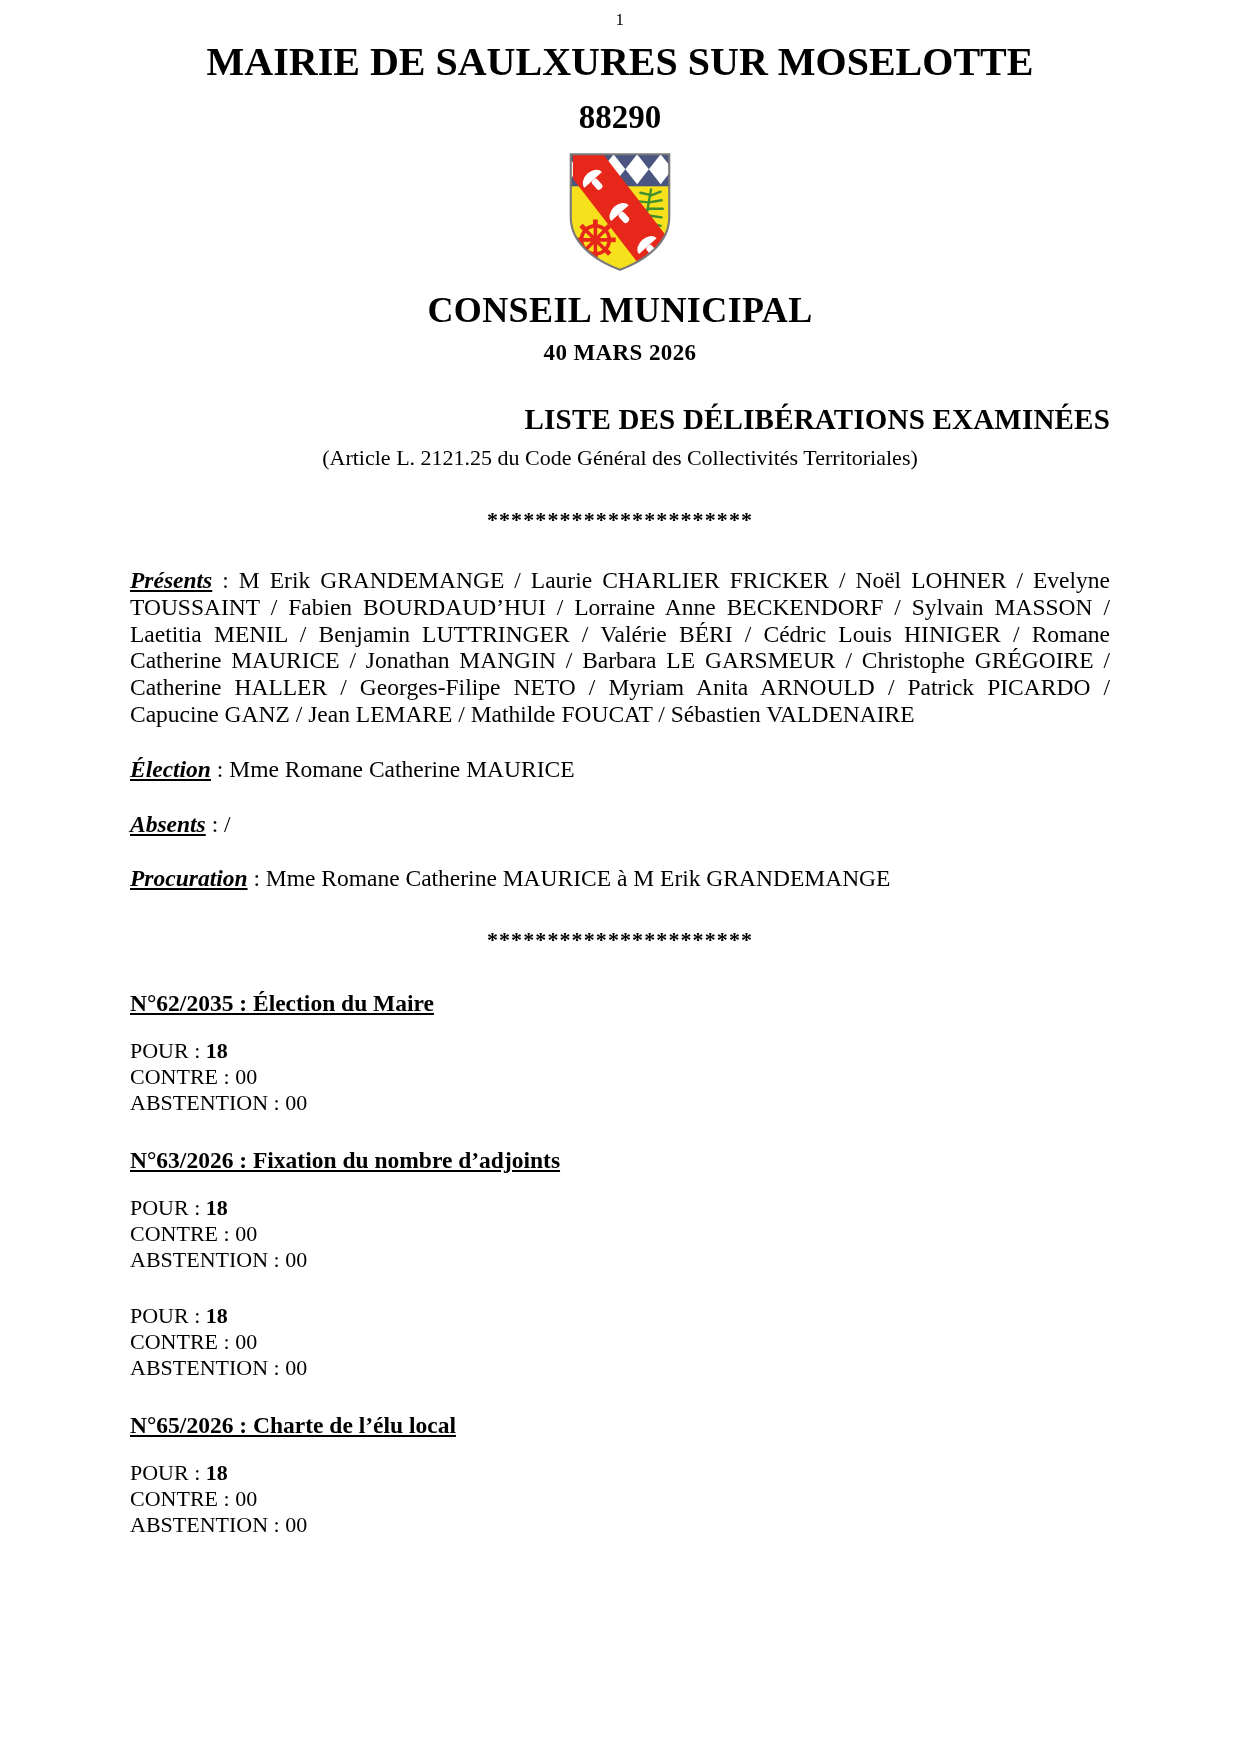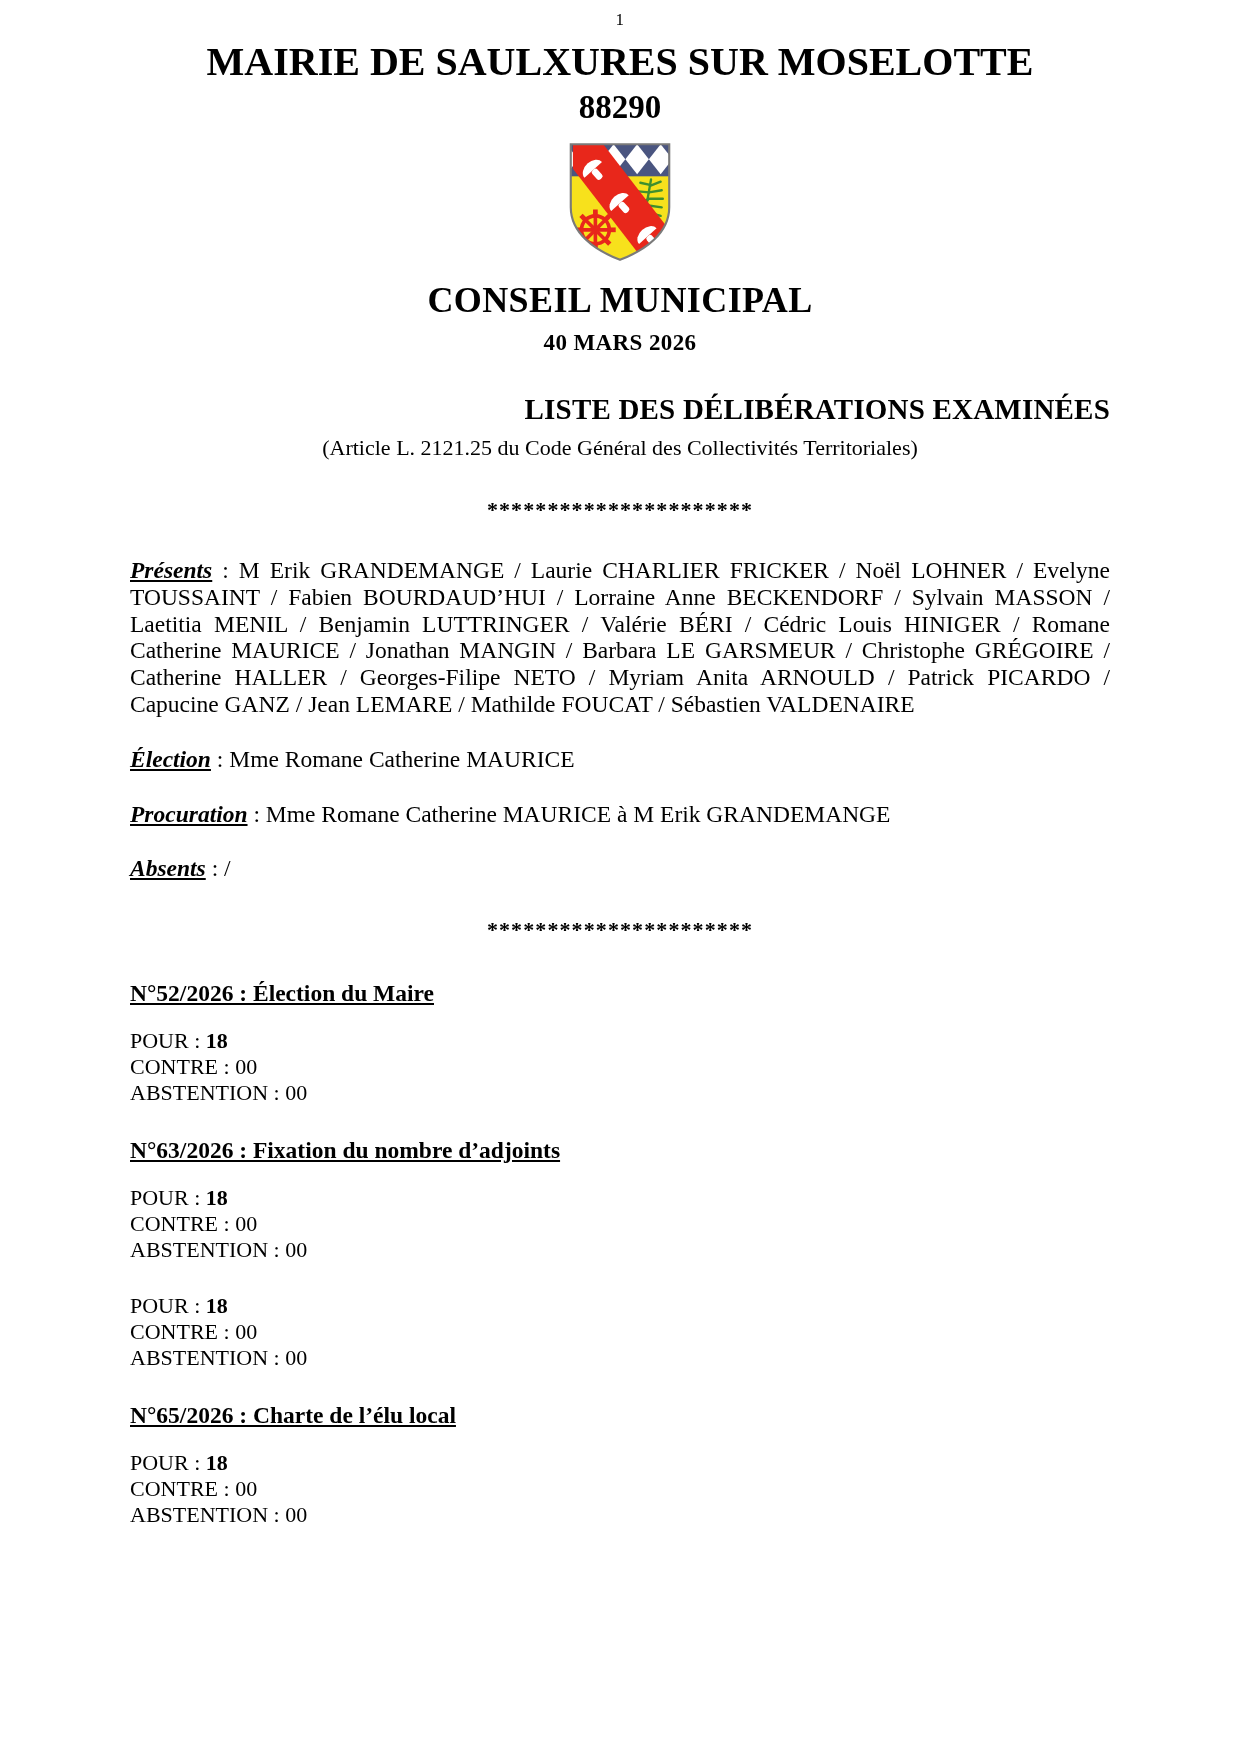--- a/index.html
+++ b/index.html
@@ -43,21 +43,21 @@
     line-height: 1.18;
     letter-spacing: 0px;
     margin-top: 8px;
     white-space: nowrap;
   }
   .title-postal {
     text-align: center;
     font-weight: bold;
     font-size: 33px;
     line-height: 1.2;
-    margin-top: 2px;
+    margin-top: 12px;
   }
 
   
   .crest-wrap {
     display: flex;
     justify-content: center;
     margin-top: 14px;
   }
   .crest {
     width: 108px;
@@ -253,33 +253,33 @@
     <div class="stars">**********************</div>
 
     <div class="attendance">
       <p>
         <span class="lbl">Présents</span><span> : </span><span>M Erik GRANDEMANGE / Laurie CHARLIER FRICKER / Noël LOHNER / Evelyne TOUSSAINT / Fabien BOURDAUD’HUI / Lorraine Anne BECKENDORF / Sylvain MASSON / Laetitia MENIL / Benjamin LUTTRINGER / Valérie BÉRI / Cédric Louis HINIGER / Romane Catherine MAURICE / Jonathan MANGIN / Barbara LE GARSMEUR / Christophe GRÉGOIRE / Catherine HALLER / Georges-Filipe NETO / Myriam Anita ARNOULD / Patrick PICARDO / Capucine GANZ / Jean LEMARE / Mathilde FOUCAT / Sébastien VALDENAIRE</span>
       </p>
       <p class="para-gap">
         <span class="lbl">Élection</span><span> : </span><span> Mme Romane Catherine MAURICE</span>
       </p>
       <p class="para-gap">
+        <span class="lbl">Absents</span><span> : </span><span>/</span>
+      </p>
+      <p class="para-gap">
         <span class="lbl">Procuration</span><span> : </span><span>Mme Romane Catherine MAURICE à M Erik GRANDEMANGE</span>
       </p>
-      <p class="para-gap">
-        <span class="lbl">Absents</span><span> : </span><span>/</span>
-      </p>
     </div>
 
     <div class="stars stars-2">**********************</div>
 
     <div class="delibs">
 
       <div class="delib">
-        <div class="delib-title">N°52/2026 : Élection du Maire</div>
+        <div class="delib-title">N°62/2035 : Élection du Maire</div>
         <div class="votes">
           <div><span>POUR : </span><span class="vote-strong">18</span></div>
           <div><span>CONTRE : </span><span>00</span></div>
           <div><span>ABSTENTION : </span><span>00</span></div>
         </div>
       </div>
 
       <div class="delib">
         <div class="delib-title">N°63/2026 : Fixation du nombre d’adjoints</div>
         <div class="votes">

